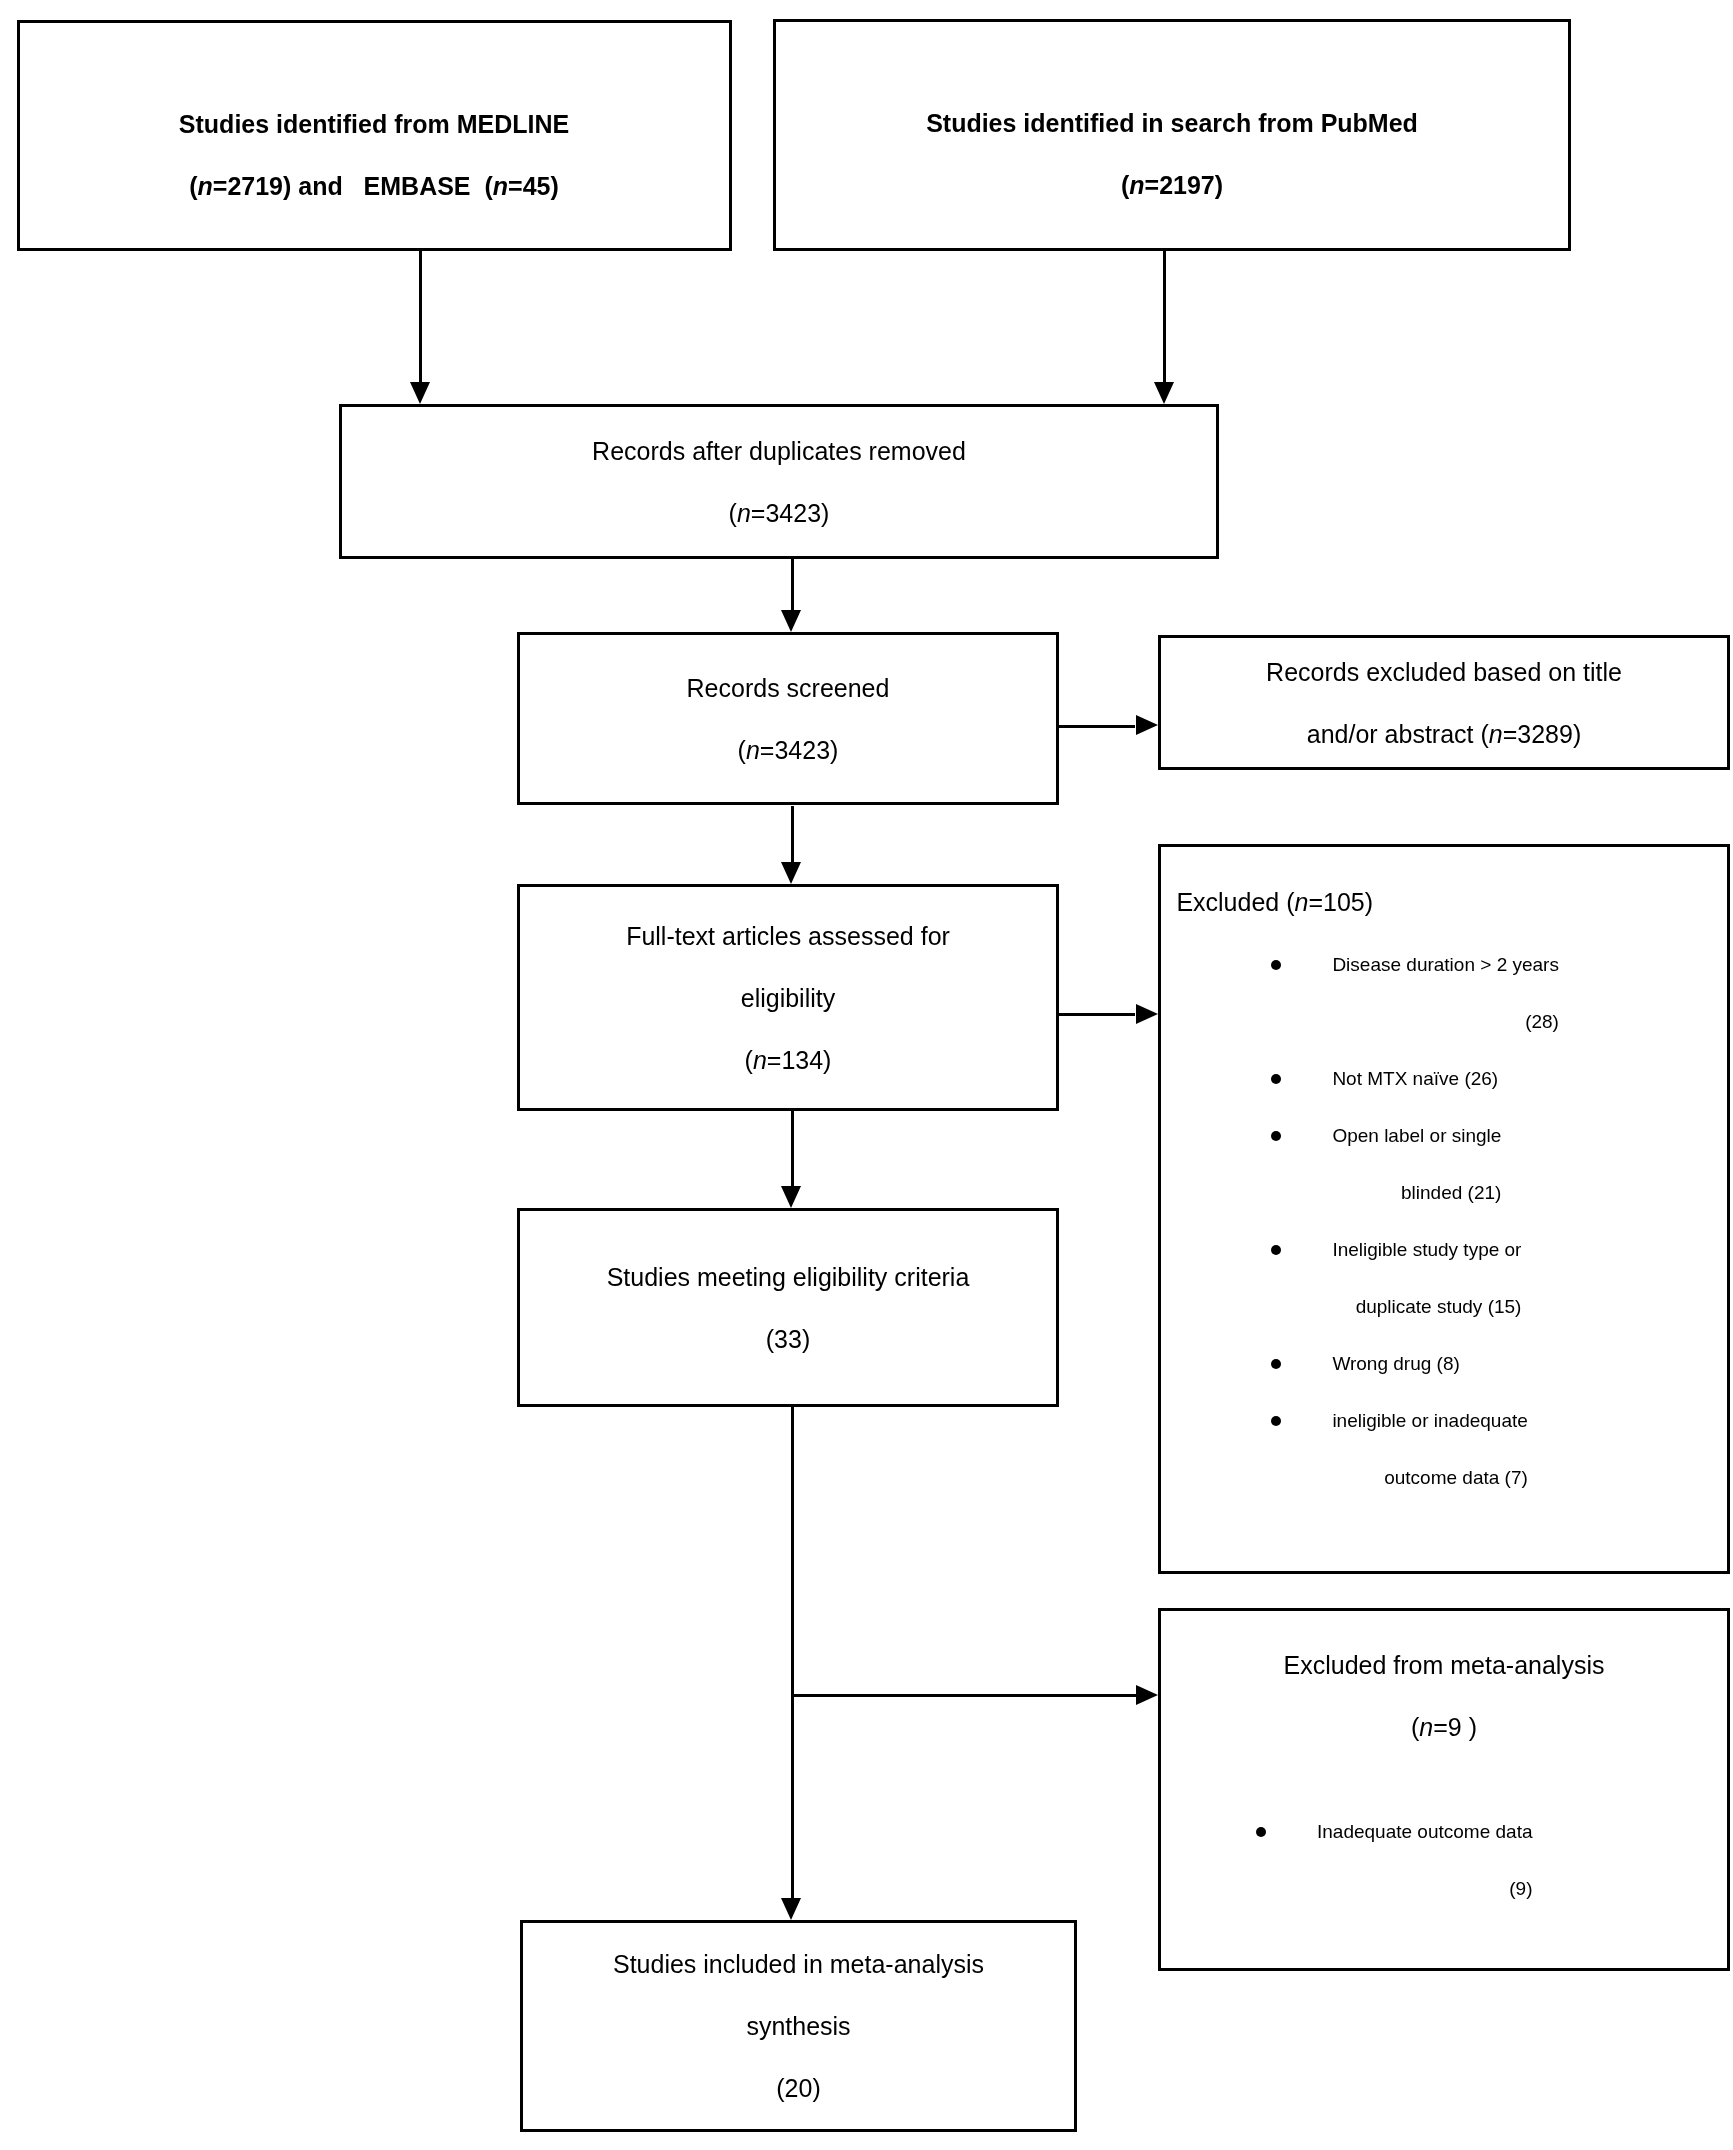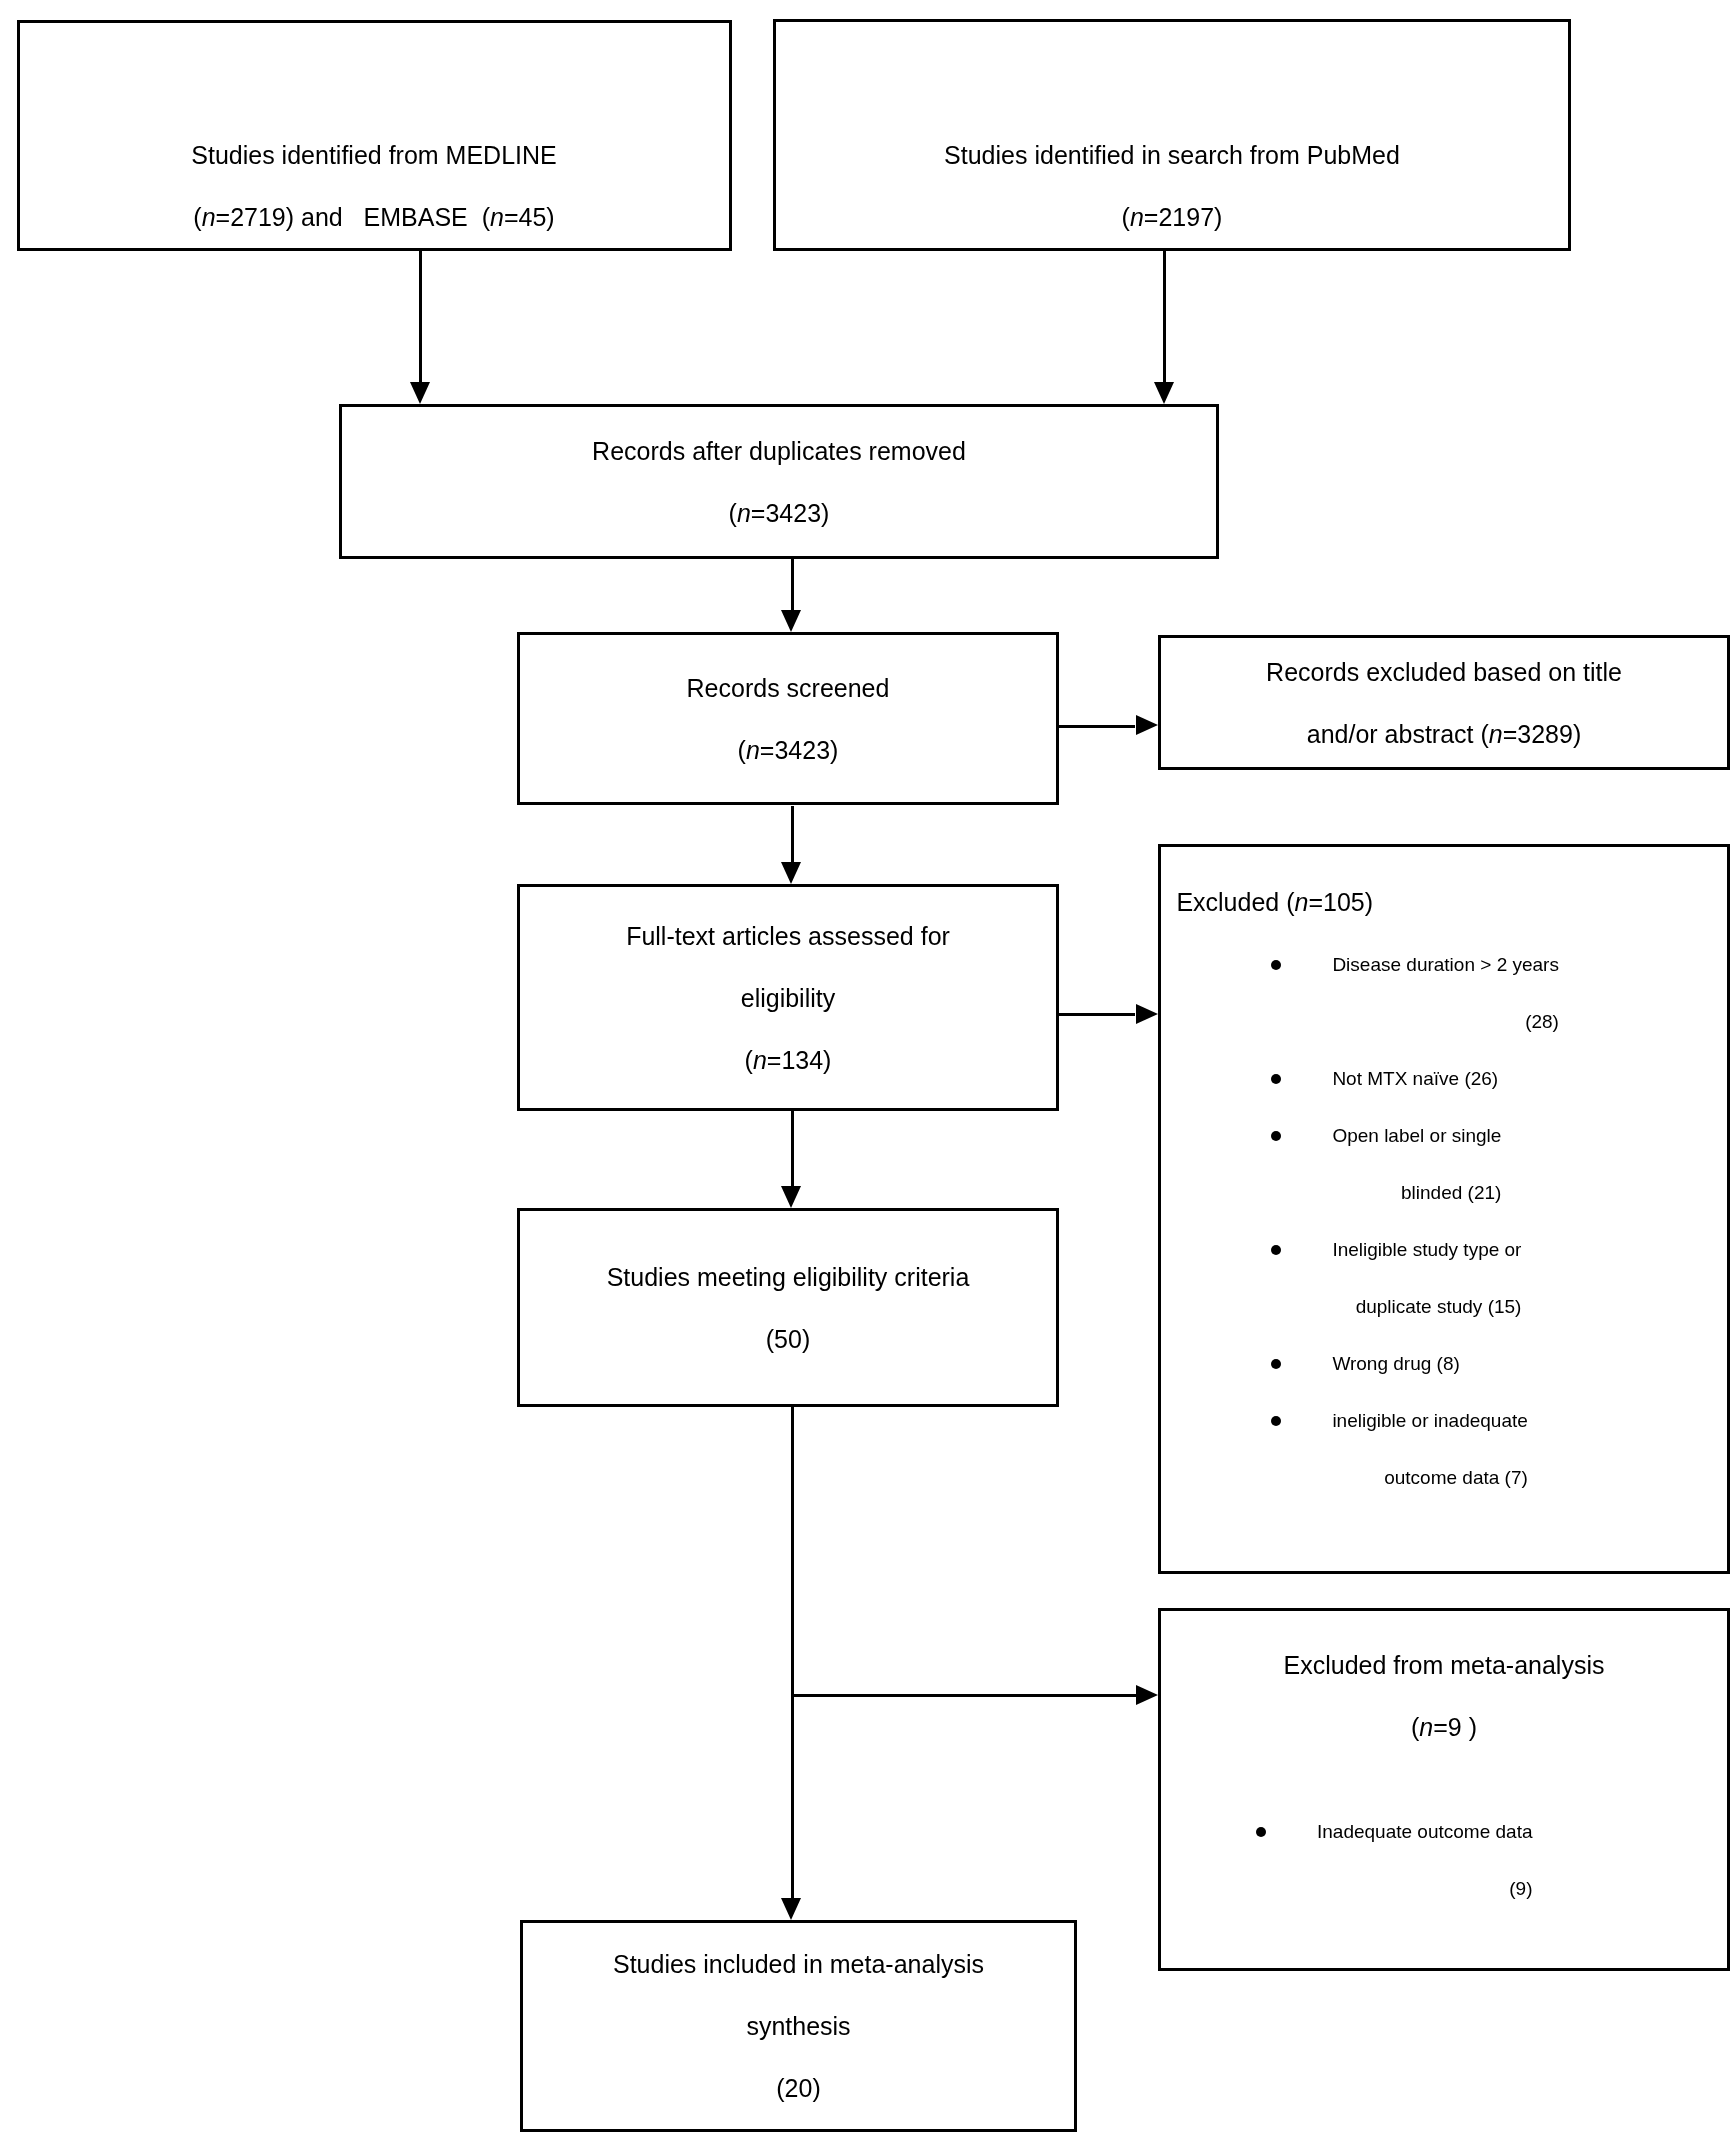--- a/index.html
+++ b/index.html
@@ -5,21 +5,21 @@
   html, body { margin:0; padding:0; background:#ffffff; }
   #canvas {
     position:relative; width:1734px; height:2151px; background:#ffffff;
     font-family:"Liberation Sans", sans-serif; color:#000; overflow:hidden;
   }
   .box {
     position:absolute; box-sizing:border-box; border:3.8px solid #000;
     background:#fff; display:flex; flex-direction:column; align-items:center;
   }
   .box p { margin:0; font-size:25px; line-height:62px; text-align:center; }
-  .top-align { justify-content:flex-end; padding-top:38px; }
+  .top-align { justify-content:center; padding-top:38px;font-weight:bold; }
   .center { justify-content:center; }
 
   .line-v { position:absolute; width:2.7px; background:#000; }
   .line-h { position:absolute; height:2.7px; background:#000; }
   .head-down { position:absolute; width:0; height:0;
     border-left:10.4px solid transparent; border-right:10.4px solid transparent;
     border-top:22px solid #000; }
   .head-right { position:absolute; width:0; height:0;
     border-top:10.4px solid transparent; border-bottom:10.4px solid transparent;
     border-left:22px solid #000; }
@@ -117,21 +117,21 @@
       <span class="dot"></span>
       <div class="btxt">
         <p>ineligible or inadequate</p>
         <p>outcome data (7)</p>
       </div>
     </div>
   </div>
 
   <div class="box center" style="left:517px; top:1208px; width:542px; height:199px;align-items:center;">
     <p>Studies meeting eligibility criteria</p>
-    <p>(50)</p>
+    <p>(33)</p>
   </div>
 
   <div class="box" id="exclMeta" style="left:1158px; top:1608px; width:572px; height:363px;">
     <div class="ttl">
       <p>Excluded from meta-analysis</p>
       <p>(<i>n</i>=9 )</p>
     </div>
     <div class="bullet">
       <span class="dot"></span>
       <div class="btxt">

